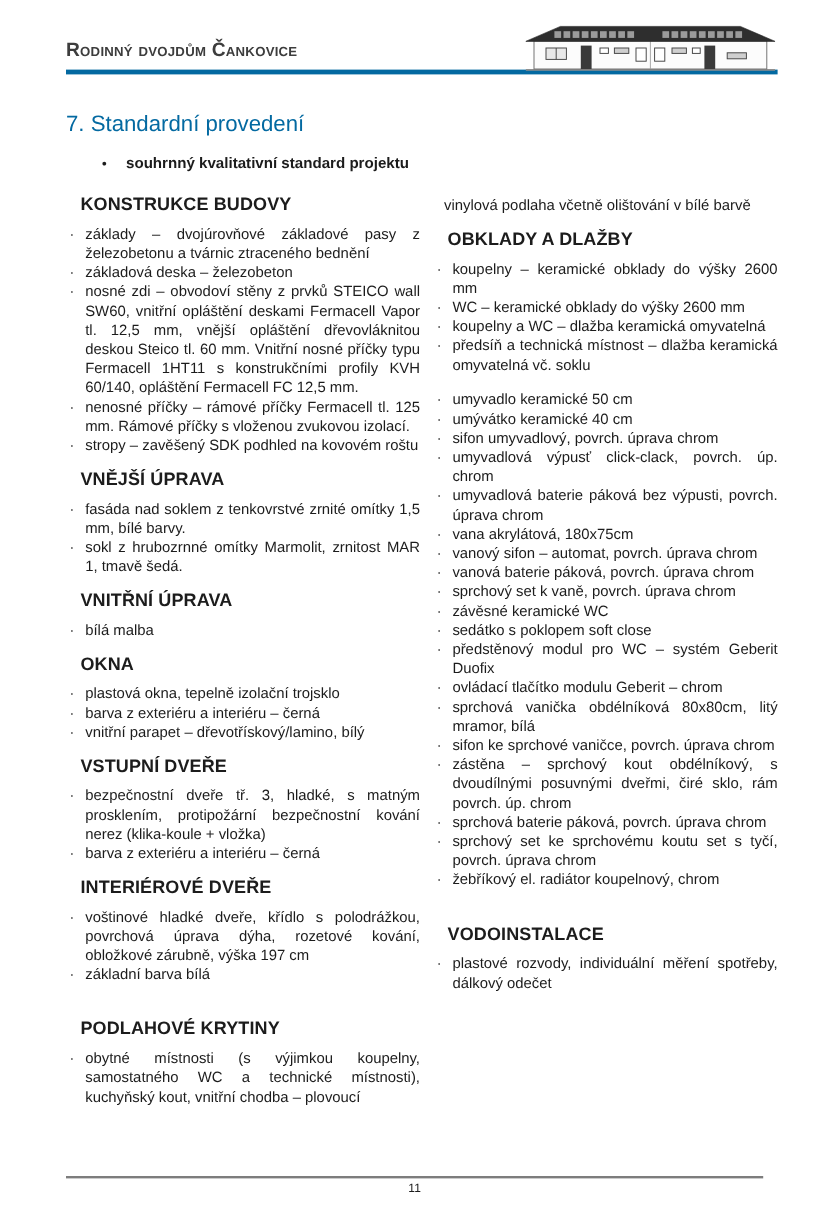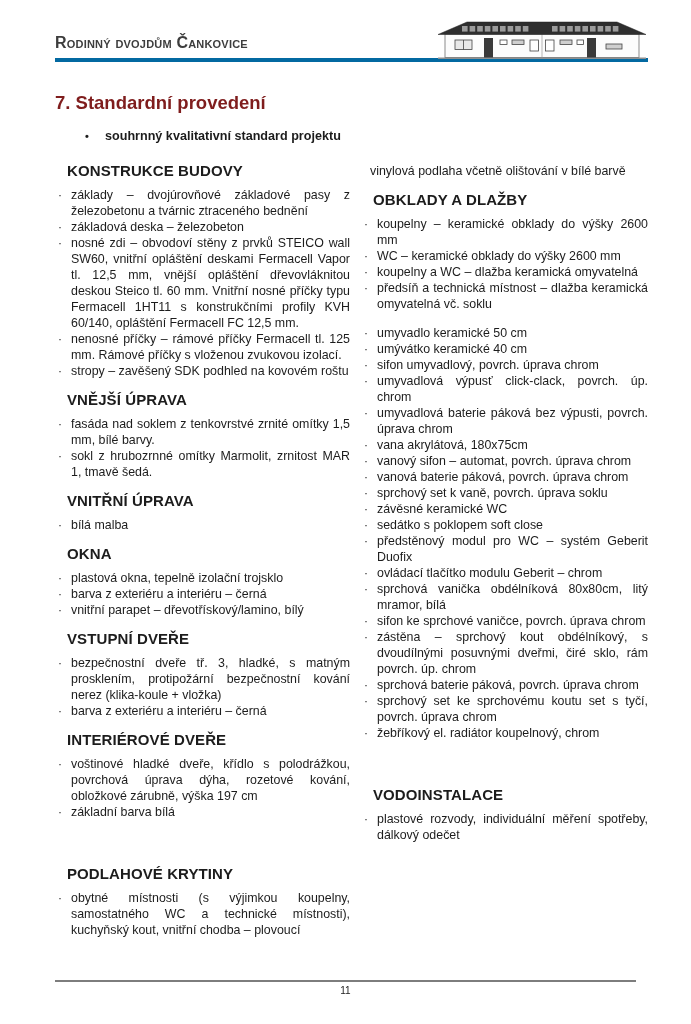--- a/index.html
+++ b/index.html
@@ -34,43 +34,43 @@
   }
   .house {
     position: absolute;
     right: 2px; bottom: -2px;
     width: 208px; height: 40px;
   }
   
   .doc-title {
     margin: 30px 43px 0 55px;
     font-size: 18.5px;
-    font-weight: 700;
-    color: #7f1d1d;
+    font-weight: 400;
+    color: #0369a1;
   }
   .intro {
     margin: 15px 43px 0 85px;
     font-size: 12.6px;
     font-weight: 700;
     display: flex;
     align-items: baseline;
   }
   .intro-bullet { width: 20px; font-size: 11px; }
   
   .columns {
     display: grid;
     grid-template-columns: 296px 288px;
     column-gap: 10px;
     margin: 20px 43px 0 54px;
     font-size: 12.4px;
     line-height: 16px;
   }
   .doc-section { margin-top: 13px; }
   .doc-section:first-child { margin-top: 0; }
-  .doc-section.gap-before { margin-top: 46px; }
+  .doc-section.gap-before { margin-top: 30px; }
   .sec-heading {
     margin: 0 0 8px 13px;
     font-size: 15px;
     font-weight: 700;
     line-height: 16px;
     letter-spacing: 0.1px;
   }
   .li {
     position: relative;
     padding-left: 17px;
@@ -209,21 +209,21 @@
         </section>
         <section class="doc-section">
           <div class="li"><span class="li-bullet">·</span><span class="li-text">umyvadlo keramické 50 cm</span></div>
           <div class="li"><span class="li-bullet">·</span><span class="li-text">umývátko keramické 40 cm</span></div>
           <div class="li"><span class="li-bullet">·</span><span class="li-text">sifon umyvadlový, povrch. úprava chrom</span></div>
           <div class="li"><span class="li-bullet">·</span><span class="li-text">umyvadlová výpusť click-clack, povrch. úp. chrom</span></div>
           <div class="li"><span class="li-bullet">·</span><span class="li-text">umyvadlová baterie páková bez výpusti, povrch. úprava chrom</span></div>
           <div class="li"><span class="li-bullet">·</span><span class="li-text">vana akrylátová, 180x75cm</span></div>
           <div class="li"><span class="li-bullet">·</span><span class="li-text">vanový sifon – automat, povrch. úprava chrom</span></div>
           <div class="li"><span class="li-bullet">·</span><span class="li-text">vanová baterie páková, povrch. úprava chrom</span></div>
-          <div class="li"><span class="li-bullet">·</span><span class="li-text">sprchový set k vaně, povrch. úprava soklu</span></div>
+          <div class="li"><span class="li-bullet">·</span><span class="li-text">sprchový set k vaně, povrch. úprava chrom</span></div>
           <div class="li"><span class="li-bullet">·</span><span class="li-text">závěsné keramické WC</span></div>
           <div class="li"><span class="li-bullet">·</span><span class="li-text">sedátko s poklopem soft close</span></div>
           <div class="li"><span class="li-bullet">·</span><span class="li-text">předstěnový modul pro WC – systém Geberit Duofix</span></div>
           <div class="li"><span class="li-bullet">·</span><span class="li-text">ovládací tlačítko modulu Geberit – chrom</span></div>
           <div class="li"><span class="li-bullet">·</span><span class="li-text">sprchová vanička obdélníková 80x80cm, litý mramor, bílá</span></div>
           <div class="li"><span class="li-bullet">·</span><span class="li-text">sifon ke sprchové vaničce, povrch. úprava chrom</span></div>
           <div class="li"><span class="li-bullet">·</span><span class="li-text">zástěna – sprchový kout obdélníkový, s dvoudílnými posuvnými dveřmi, čiré sklo, rám povrch. úp. chrom</span></div>
           <div class="li"><span class="li-bullet">·</span><span class="li-text">sprchová baterie páková, povrch. úprava chrom</span></div>
           <div class="li"><span class="li-bullet">·</span><span class="li-text">sprchový set ke sprchovému koutu set s tyčí, povrch. úprava chrom</span></div>
           <div class="li"><span class="li-bullet">·</span><span class="li-text">žebříkový el. radiátor koupelnový, chrom</span></div>

